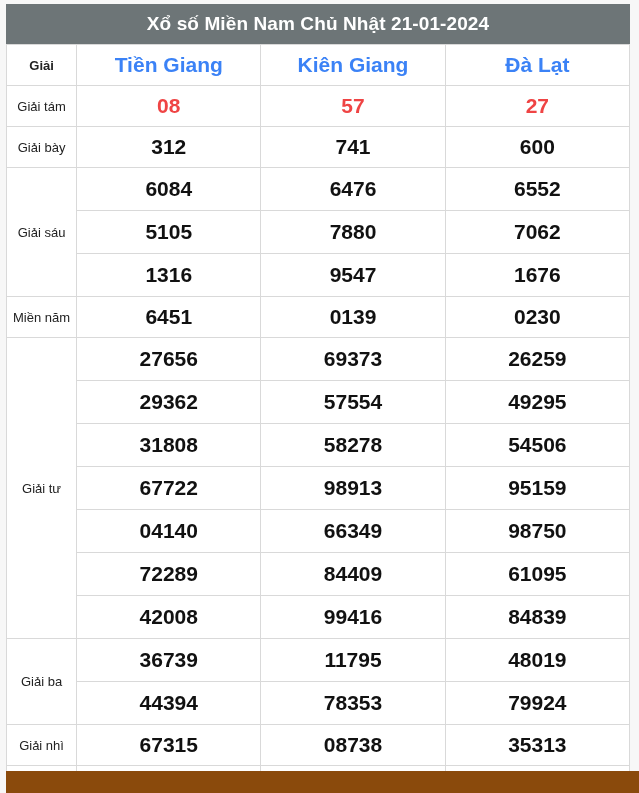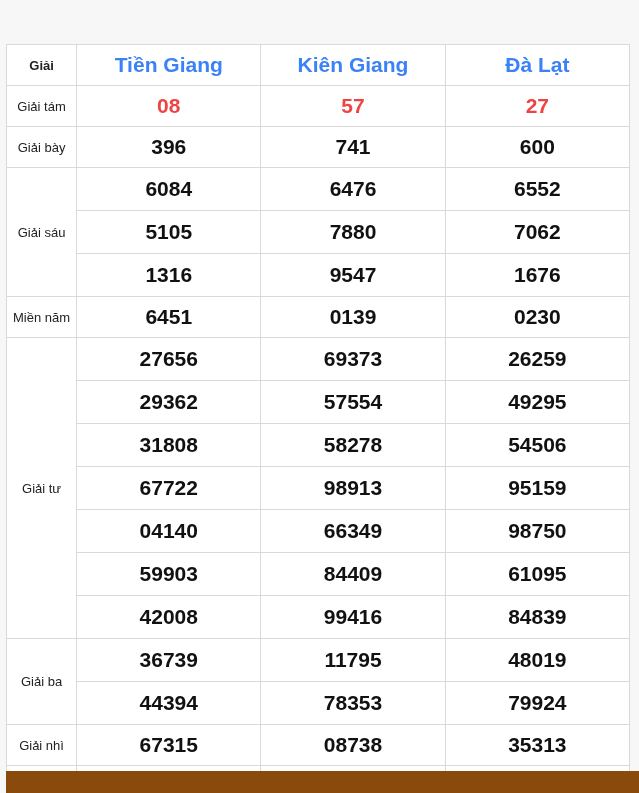--- a/index.html
+++ b/index.html
@@ -104,20 +104,23 @@
     width: 633px;
     height: 22px;
     background: #8a4a0c;
   }
 </style>
 </head>
 <body>
 
 <div class="page">
 
+  <div class="title-bar">
+    <span class="title-text">Xổ số Miền Nam Chủ Nhật 21-01-2024</span>
+  </div>
 
   <table class="result-table">
     <colgroup>
       <col class="c-label">
       <col class="c-prov">
       <col class="c-prov">
       <col class="c-prov">
     </colgroup>
     <thead>
       <tr>
@@ -129,21 +132,21 @@
     </thead>
     <tbody id="table-body">
         <tr>
           <td class="row-label" rowspan="1">Giải tám</td>
           <td class="num red">08</td>
           <td class="num red">57</td>
           <td class="num red">27</td>
         </tr>
         <tr>
           <td class="row-label" rowspan="1">Giải bày</td>
-          <td class="num">396</td>
+          <td class="num">312</td>
           <td class="num">741</td>
           <td class="num">600</td>
         </tr>
         <tr>
           <td class="row-label" rowspan="3">Giải sáu</td>
           <td class="num small-row">6084</td>
           <td class="num small-row">6476</td>
           <td class="num small-row">6552</td>
         </tr>
         <tr>
@@ -182,21 +185,21 @@
           <td class="num small-row">67722</td>
           <td class="num small-row">98913</td>
           <td class="num small-row">95159</td>
         </tr>
         <tr>
           <td class="num small-row">04140</td>
           <td class="num small-row">66349</td>
           <td class="num small-row">98750</td>
         </tr>
         <tr>
-          <td class="num small-row">59903</td>
+          <td class="num small-row">72289</td>
           <td class="num small-row">84409</td>
           <td class="num small-row">61095</td>
         </tr>
         <tr>
           <td class="num small-row">42008</td>
           <td class="num small-row">99416</td>
           <td class="num small-row">84839</td>
         </tr>
         <tr>
           <td class="row-label" rowspan="2">Giải ba</td>

